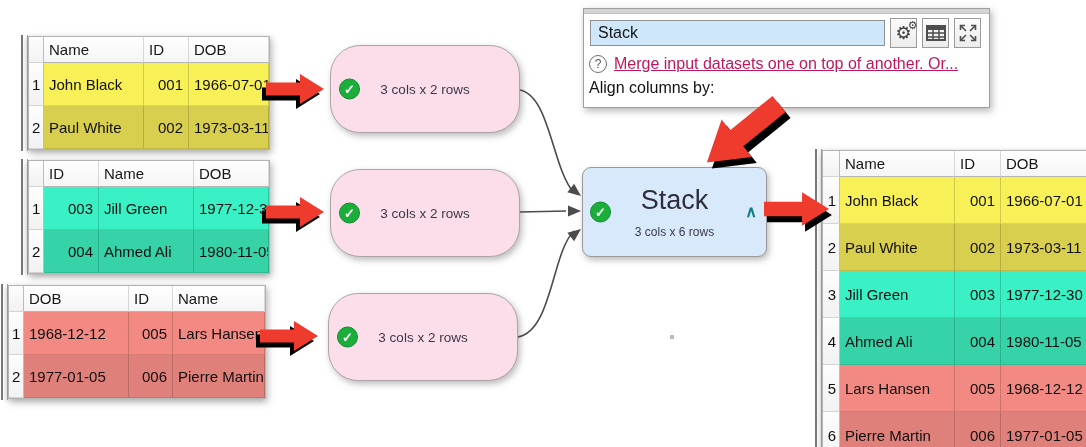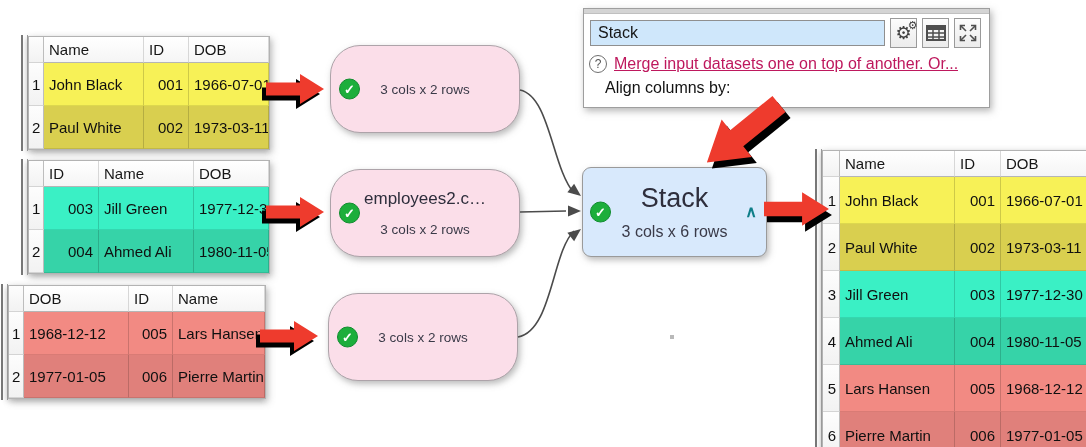--- a/index.html
+++ b/index.html
@@ -20,21 +20,21 @@
     border-bottom:1px solid #d4d4d4; text-align:right; padding:0 3px; }
 
   
   .node { position:absolute; width:190px; height:88px; display:flex; flex-direction:column;
     align-items:center; justify-content:center; gap:13px; border:1.5px solid #ada3a9;
     border-radius:30px; box-shadow:2px 3px 6px rgba(120,120,120,.5); z-index:2; }
   .ntitle { font-size:17px; color:#2e2e3c; }
   .nsub { font-size:13.5px; color:#3a3a48; }
   .node.stack { width:185px; height:90px; border-radius:9px; border-color:#9a9a9a; gap:9px; }
   .node.stack .ntitle { font-size:27px; }
-  .node.stack .nsub { font-size:16px;text-align:right; }
+  .node.stack .nsub { font-size:12px;text-align:right; }
   .check { position:absolute; left:8px; top:50%; transform:translateY(-50%); width:21px; height:21px;
     border-radius:50%; border:1px solid #0f8c2e; color:#fff; font-size:13px; font-weight:bold;
     display:flex; align-items:center; justify-content:center; }
   .node.stack .check { left:7px; }
   .caret { position:absolute; right:9px; top:50%; transform:translateY(-50%);
     font-weight:bold; font-size:16px; line-height:1; }
 
   
   .panel { position:absolute; left:583px; top:8px; width:407px; height:100px; background:#fff;
     border:1px solid #9e9e9e; box-shadow:2px 3px 7px rgba(110,110,110,.5); z-index:2; }
@@ -44,21 +44,21 @@
     padding:0 7px; font-family:inherit; color:#161616; }
   .pbtn { width:27px; height:30px; border:1px solid #9a9a9a; background:linear-gradient(#fcfcfc,#ececec);
     display:flex; align-items:center; justify-content:center; padding:0; cursor:pointer; }
   .gear-wrap { position:relative; line-height:1; }
   .gear-big { font-size:18px; color:#3e3e3e; }
   .gear-small { position:absolute; top:-4px; right:-6px; font-size:11px; color:#3e3e3e; }
   .panel-desc { display:flex; align-items:center; gap:7px; padding:7px 6px 0 5px; }
   .qicon { flex:none; width:18px; height:18px; border:1.5px solid #6f6f6f; border-radius:50%;
     color:#555; font-size:12px; display:flex; align-items:center; justify-content:center; }
   .desc-text { font-size:16px; color:#be185d; white-space:nowrap; overflow:hidden;text-decoration:underline; }
-  .panel-align { display:flex; align-items:center; gap:6px; padding:6px 5px 0 5px;margin-left:16px; }
+  .panel-align { display:flex; align-items:center; gap:6px; padding:6px 5px 0 5px; }
   .align-label { font-size:16px; color:#121212; white-space:nowrap; }
   .dropdown { flex:1; height:26px; border:1px solid #999; background:#fff; display:flex;
     align-items:center; justify-content:space-between; padding:0 8px; font-size:16px; color:#121212; }
   .dd-arrow { font-size:9px; color:#444; }
 
   .canvas-dot { position:absolute; left:670px; top:335px; width:4px; height:4px; background:#b9b9b9; }
   .overlay { position:absolute; left:0; top:0; width:1086px; height:447px; pointer-events:none; z-index:5; }
 </style>
 </head>
 <body>
@@ -170,21 +170,20 @@
         <div class="tcell" style="width: 90px; height: 47px; line-height: 47px; text-align: left; background: rgb(224, 128, 123);">1977-01-05</div>
       </div>
     </div>
 
   <div class="node" style="left: 330px; top: 45px; background: rgb(251, 222, 233);">
     <span class="check" style="background: rgb(28, 174, 59);">✓</span>
     <div class="nsub">3 cols x 2 rows</div>
   </div>
   <div class="node" style="left: 330px; top: 169px; background: rgb(251, 222, 233);">
     <span class="check" style="background: rgb(28, 174, 59);">✓</span>
-    <div class="ntitle">employees2.c…</div>
     <div class="nsub">3 cols x 2 rows</div>
   </div>
   <div class="node" style="left: 328px; top: 293px; background: rgb(251, 222, 233);">
     <span class="check" style="background: rgb(28, 174, 59);">✓</span>
     <div class="nsub">3 cols x 2 rows</div>
   </div>
 
   <div class="node stack" style="left: 582px; top: 167px; background: rgb(216, 233, 252);">
     <span class="check" style="background: rgb(28, 174, 59);">✓</span>
     <div class="ntitle">Stack</div>

